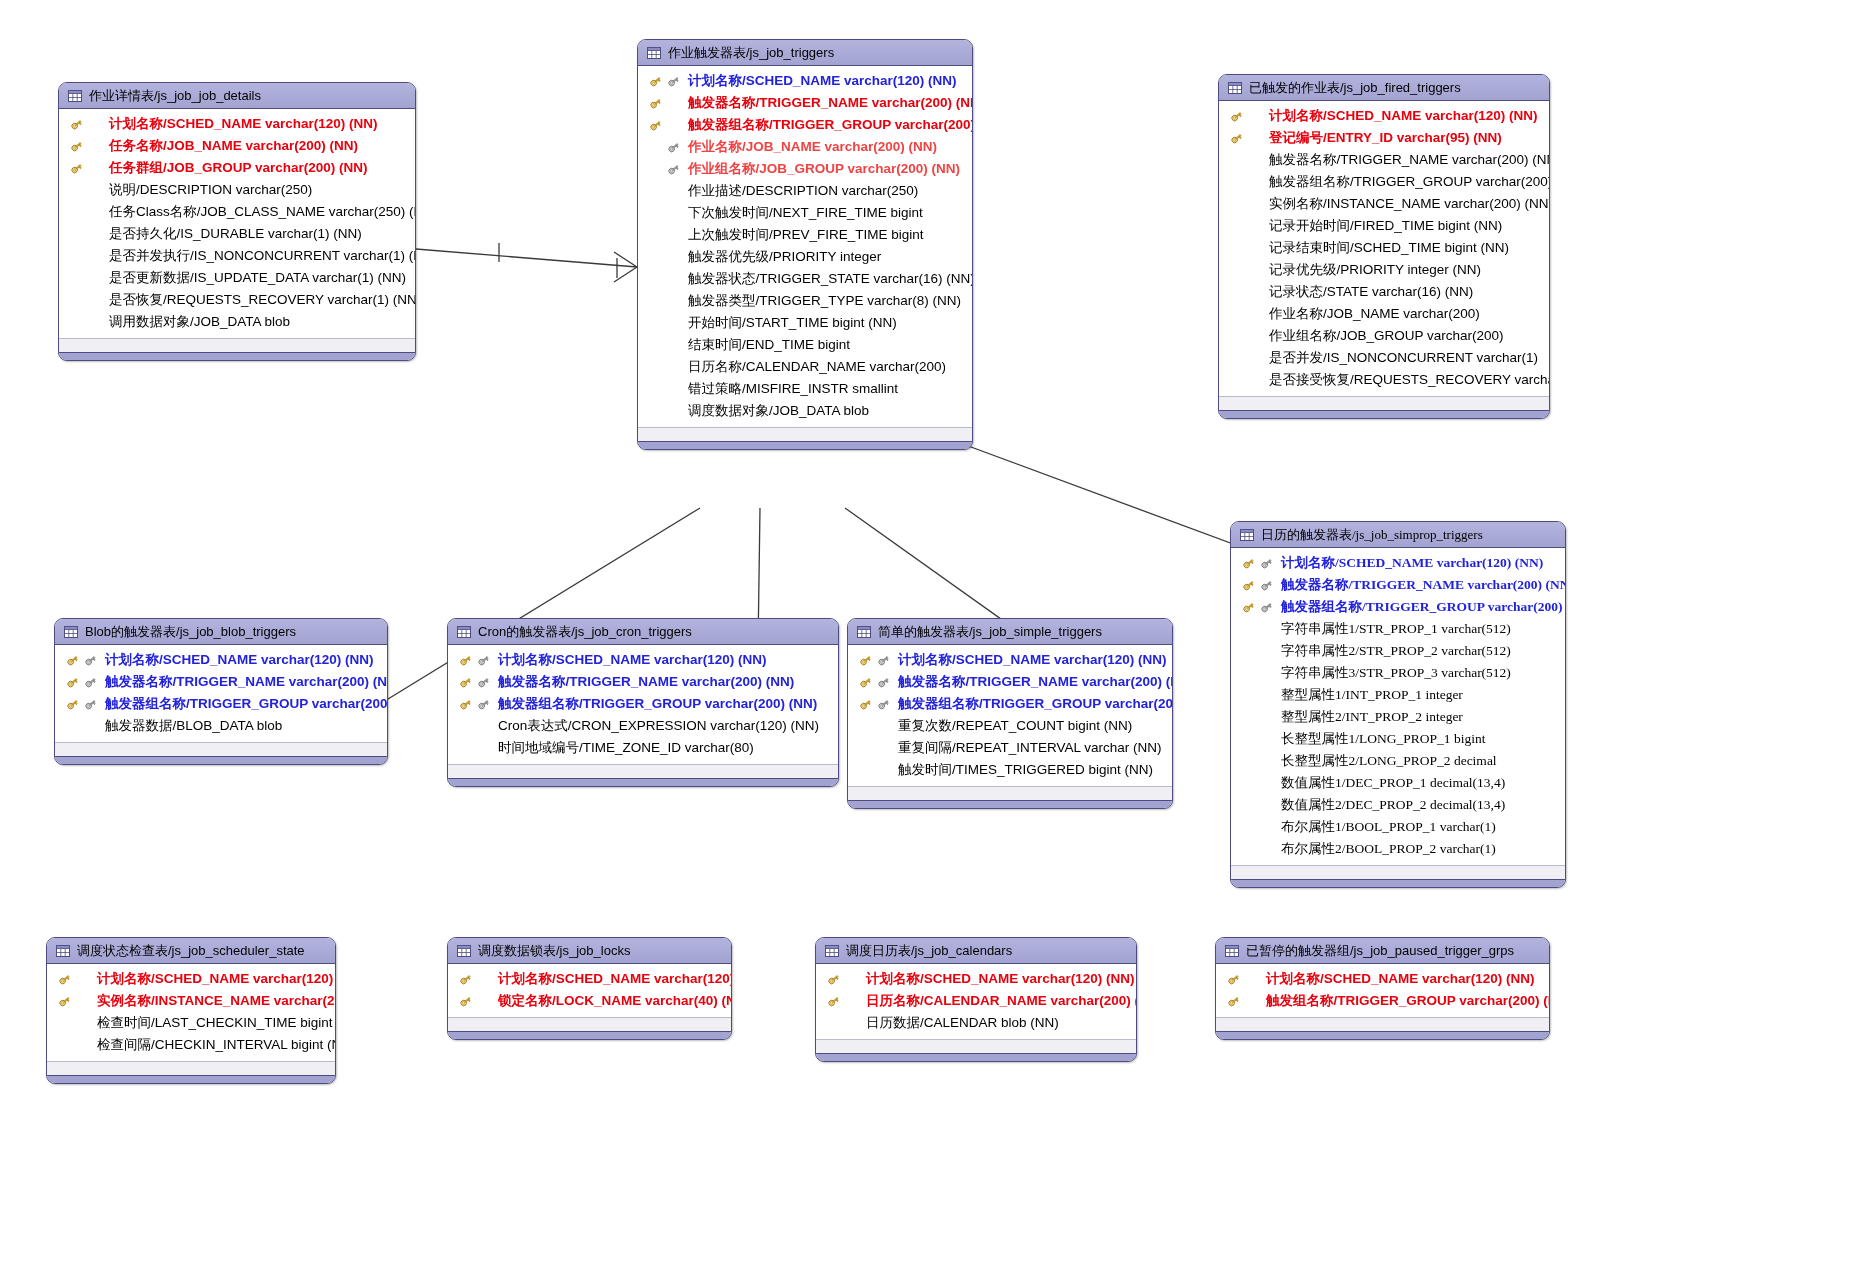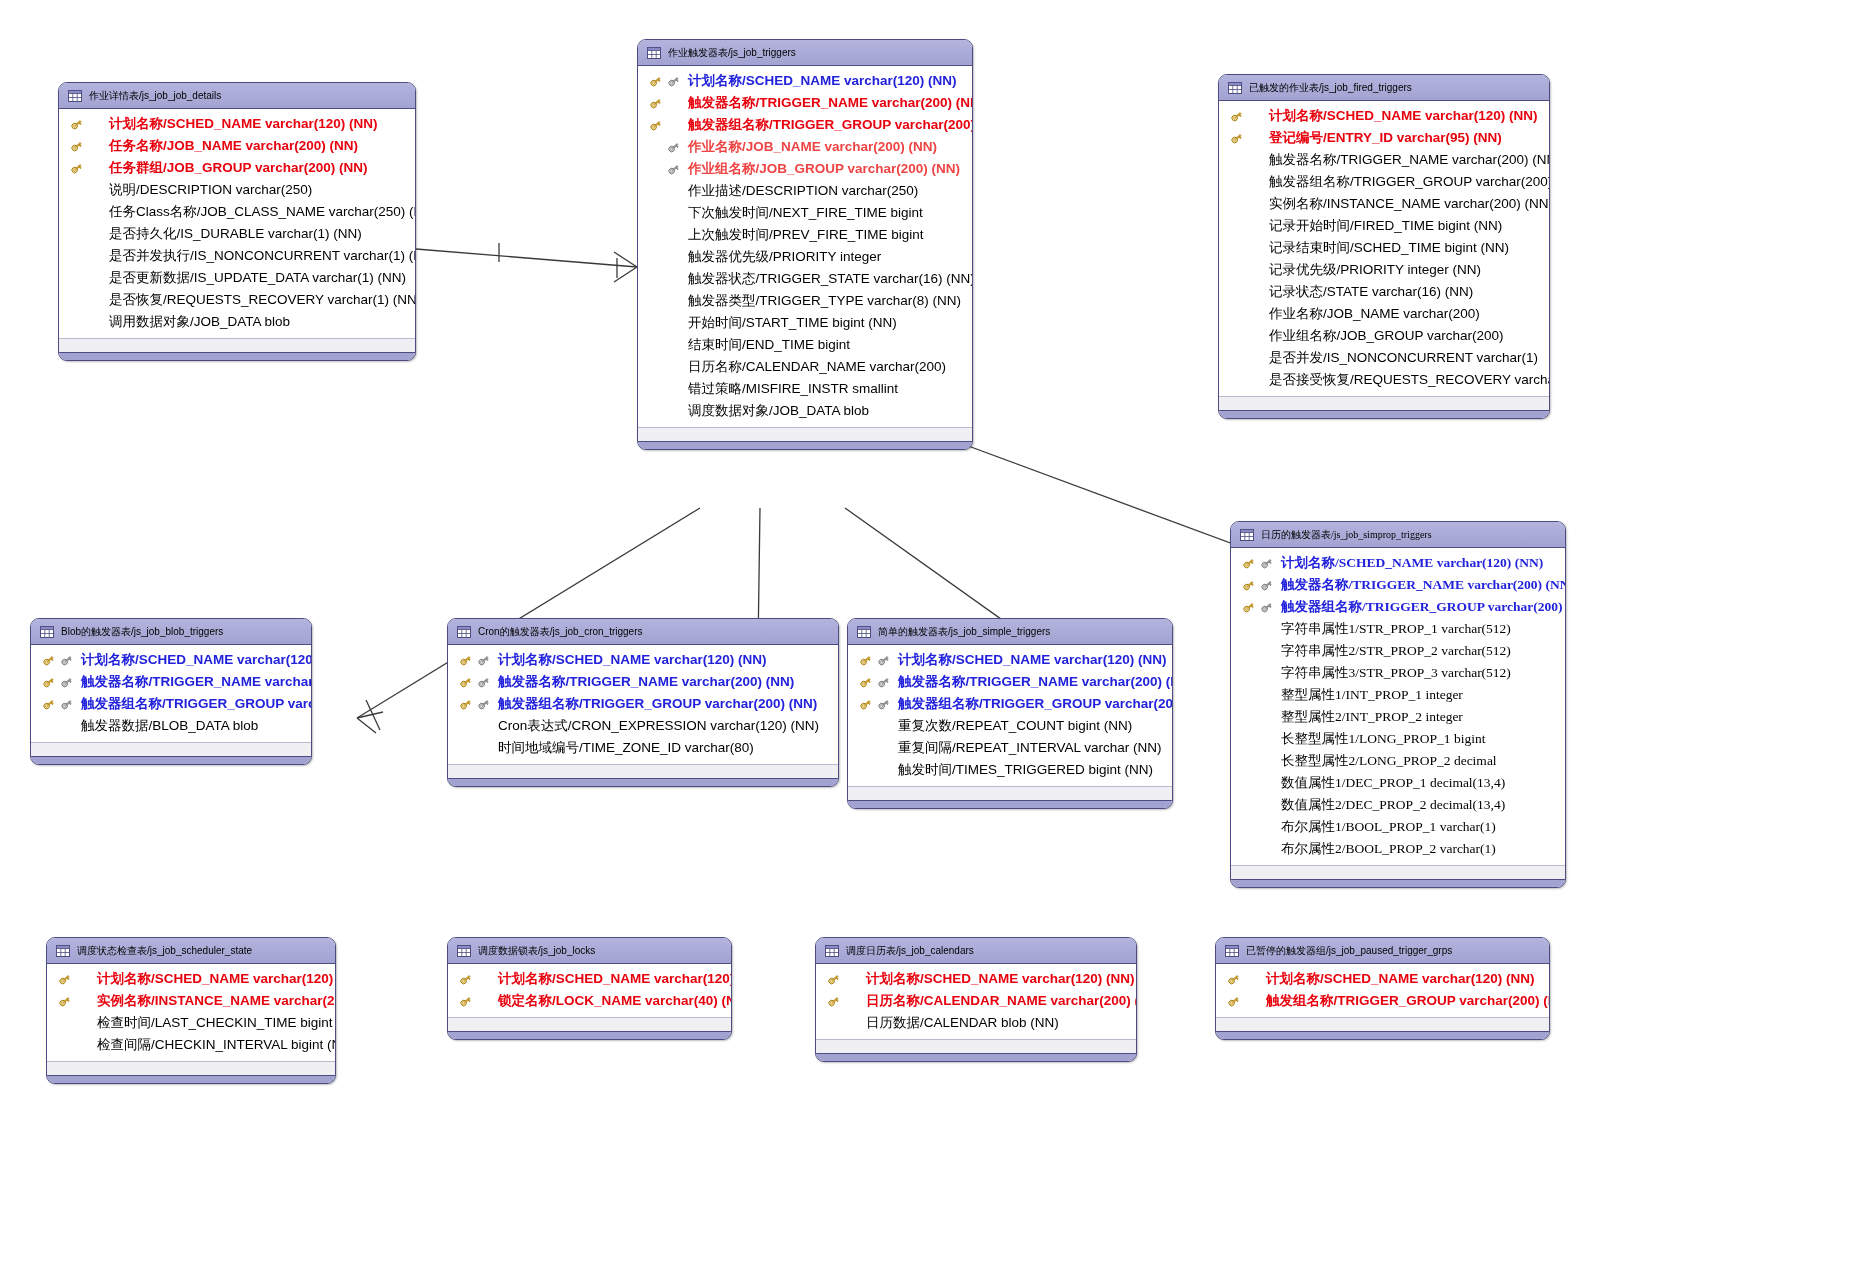--- a/index.html
+++ b/index.html
@@ -47,21 +47,21 @@
     white-space: nowrap;
   }
   .table-icon {
     width: 14px;
     height: 12px;
     margin-right: 7px;
     flex: 0 0 auto;
     display: block;
   }
   .entity-title {
-    font-size: 10px;
+    font-size: 13px;
     line-height: 1;
     color: #000000;
     text-align: right;
   }
   .entity-body {
     background: #ffffff;
     padding: 4px 12px 5px 0;
   }
   .entity-footer {
     height: 13px;
@@ -620,21 +620,21 @@
           </div>
           <div class="attr-row">
             <span class="keyslot"></span>
             <span class="keyslot"></span>
             <span class="attr-text plain">布尔属性2/BOOL_PROP_2 varchar(1)</span>
           </div>
         </div>
         <div class="entity-footer"></div>
         <div class="entity-footbar"></div>
       </div>
-      <div class="entity" style="left: 30px; top: 618px; width: 282px;">
+      <div class="entity" style="left: 54px; top: 618px; width: 334px;">
         <div class="entity-header">
           <svg class="table-icon" viewBox="0 0 14 12" xmlns="http://www.w3.org/2000/svg">
             <rect x="0.5" y="0.5" width="13" height="11" fill="#ffffff" stroke="#4c4c82" stroke-width="1"></rect>
             <rect x="0.5" y="0.5" width="13" height="3" fill="#8a8ac4" stroke="#4c4c82" stroke-width="0.8"></rect>
             <line x1="4.8" y1="3.5" x2="4.8" y2="11.5" stroke="#4c4c82" stroke-width="0.8"></line>
             <line x1="9.2" y1="3.5" x2="9.2" y2="11.5" stroke="#4c4c82" stroke-width="0.8"></line>
             <line x1="0.5" y1="7.5" x2="13.5" y2="7.5" stroke="#4c4c82" stroke-width="0.8"></line>
           </svg>
           <span class="entity-title">Blob的触发器表/js_job_blob_triggers</span>
         </div>

